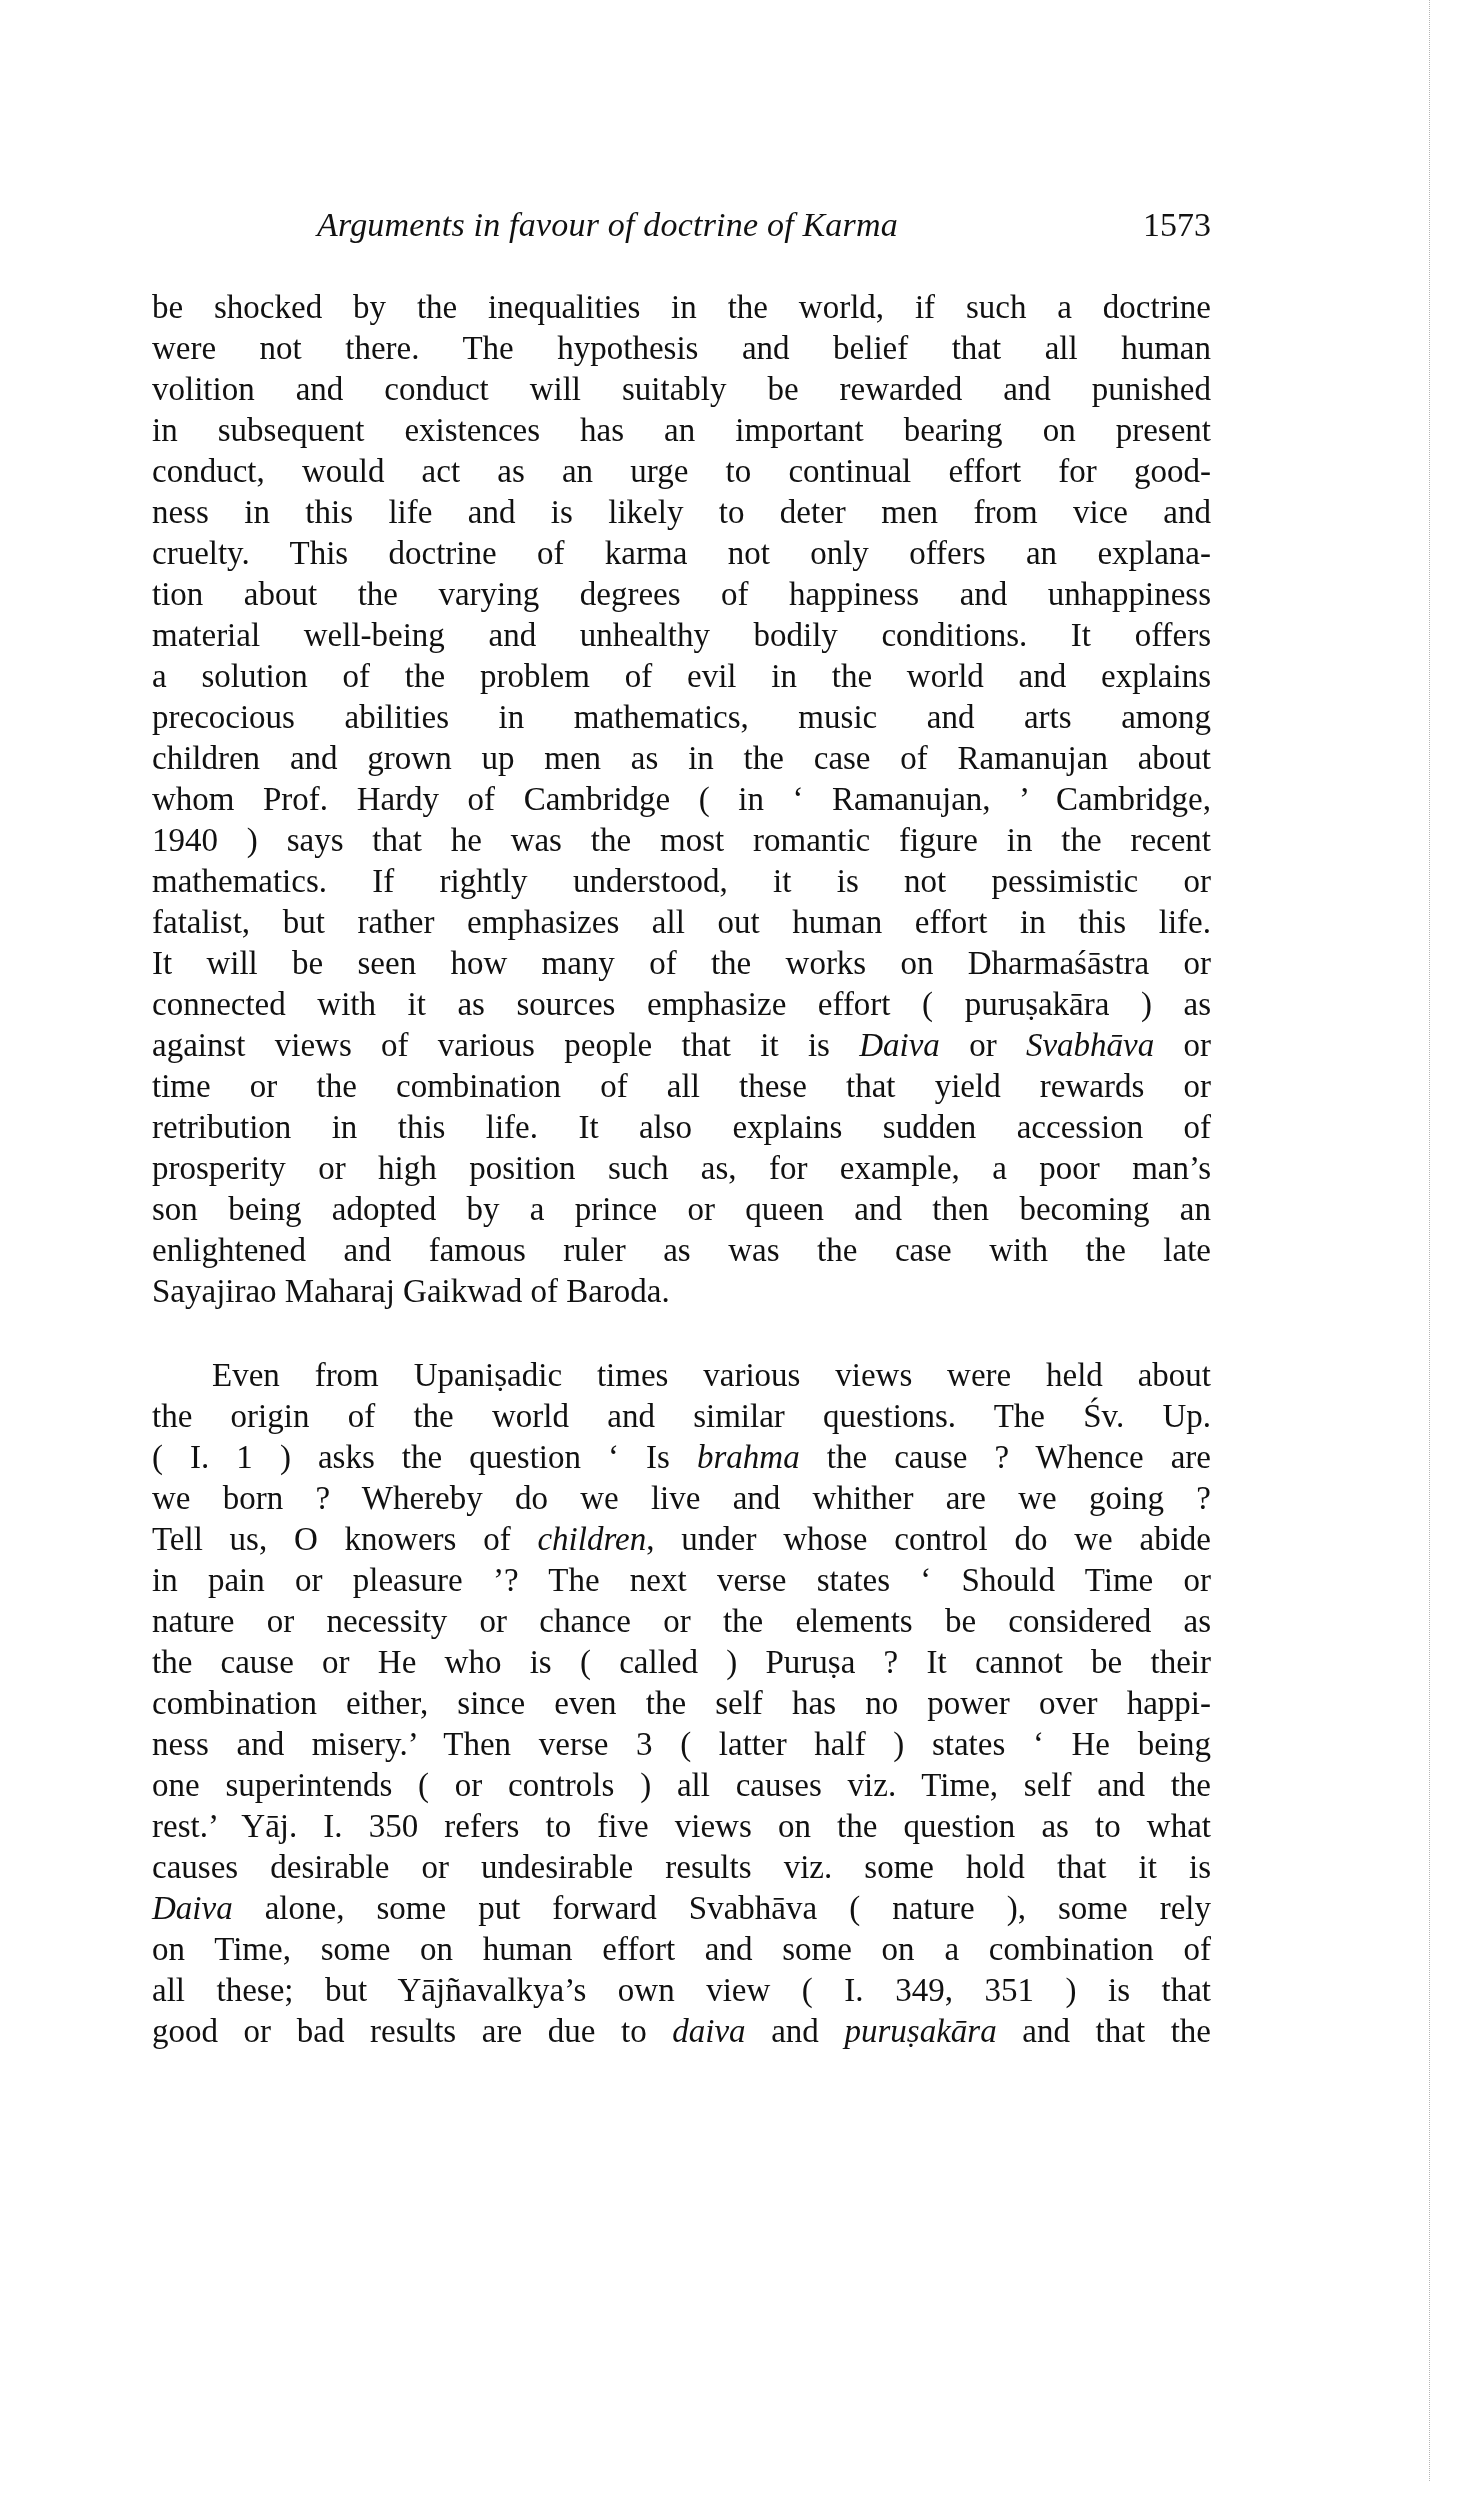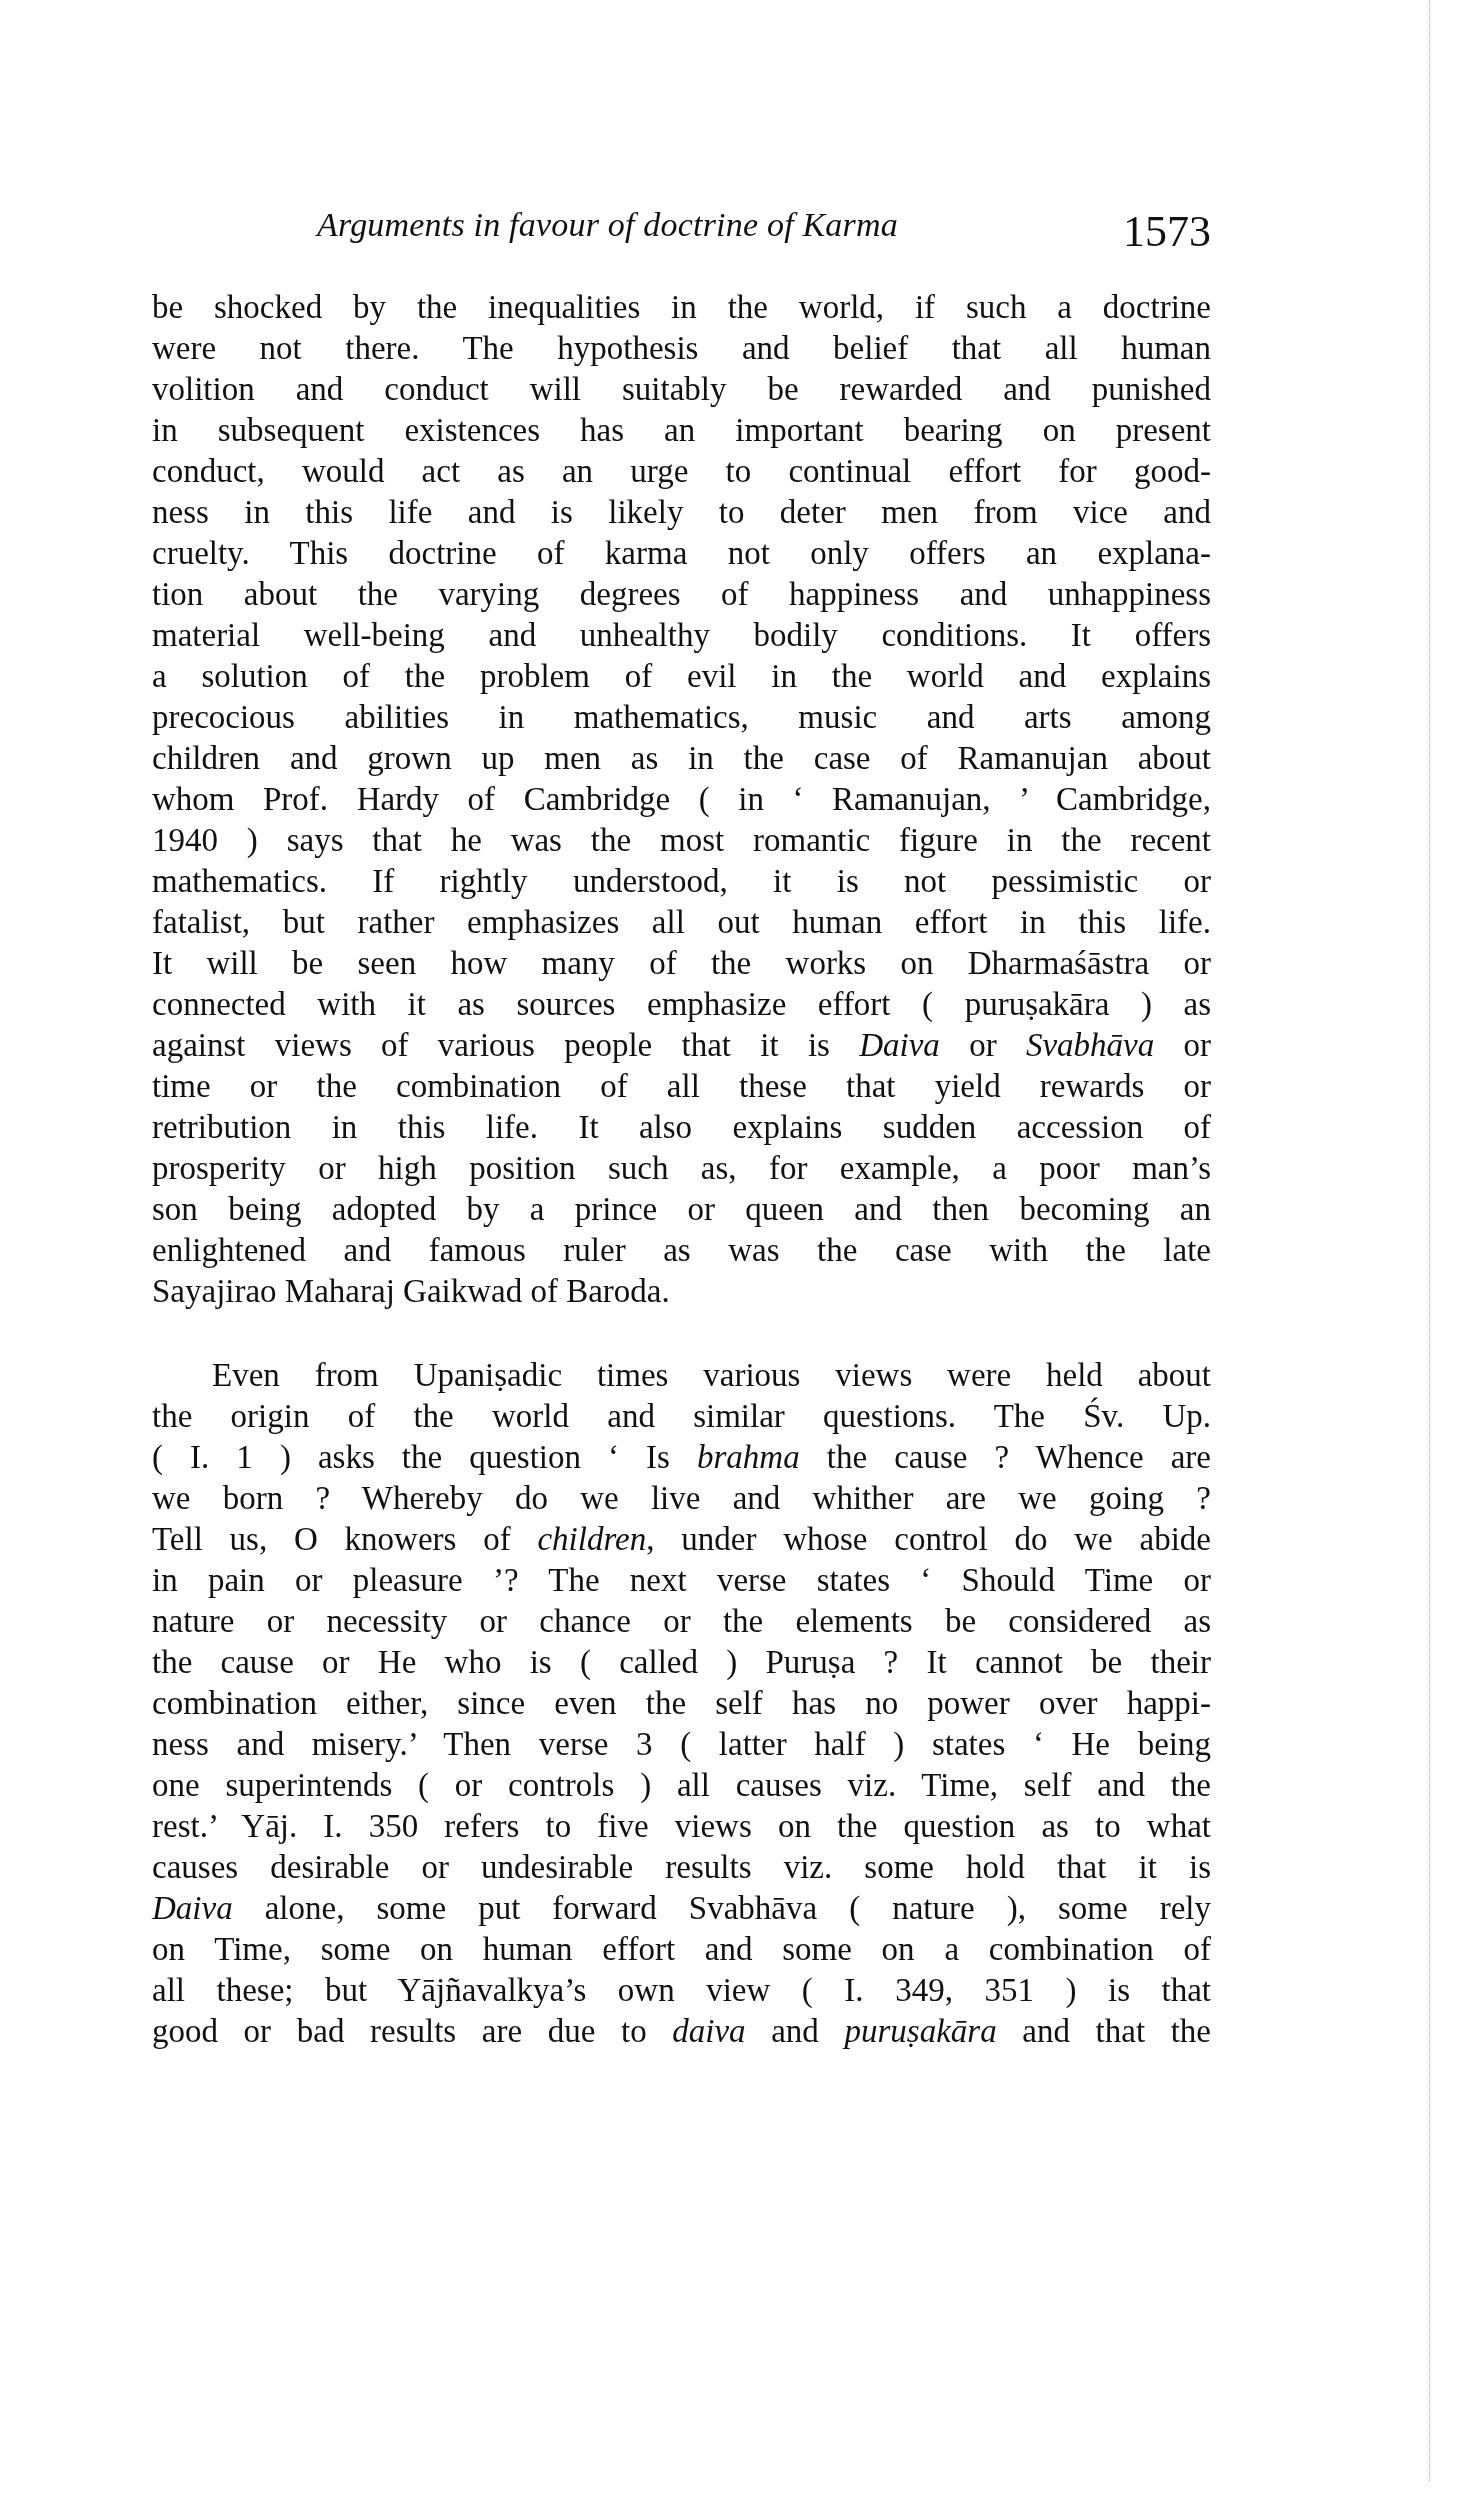--- a/index.html
+++ b/index.html
@@ -35,21 +35,21 @@
       font-style: italic;
       font-size: 34px;
       letter-spacing: 0.2px;
       white-space: nowrap;
       text-align: center;
     }
     .page-number {
       position: absolute;
       right: 0;
       top: 0;
-      font-size: 44px;
+      font-size: 34px;
       white-space: nowrap;
     }
     .body-text {
       position: absolute;
       left: 152px;
       top: 287px;
       width: 1059px;
       font-size: 33px;
       line-height: 41px;
     }

